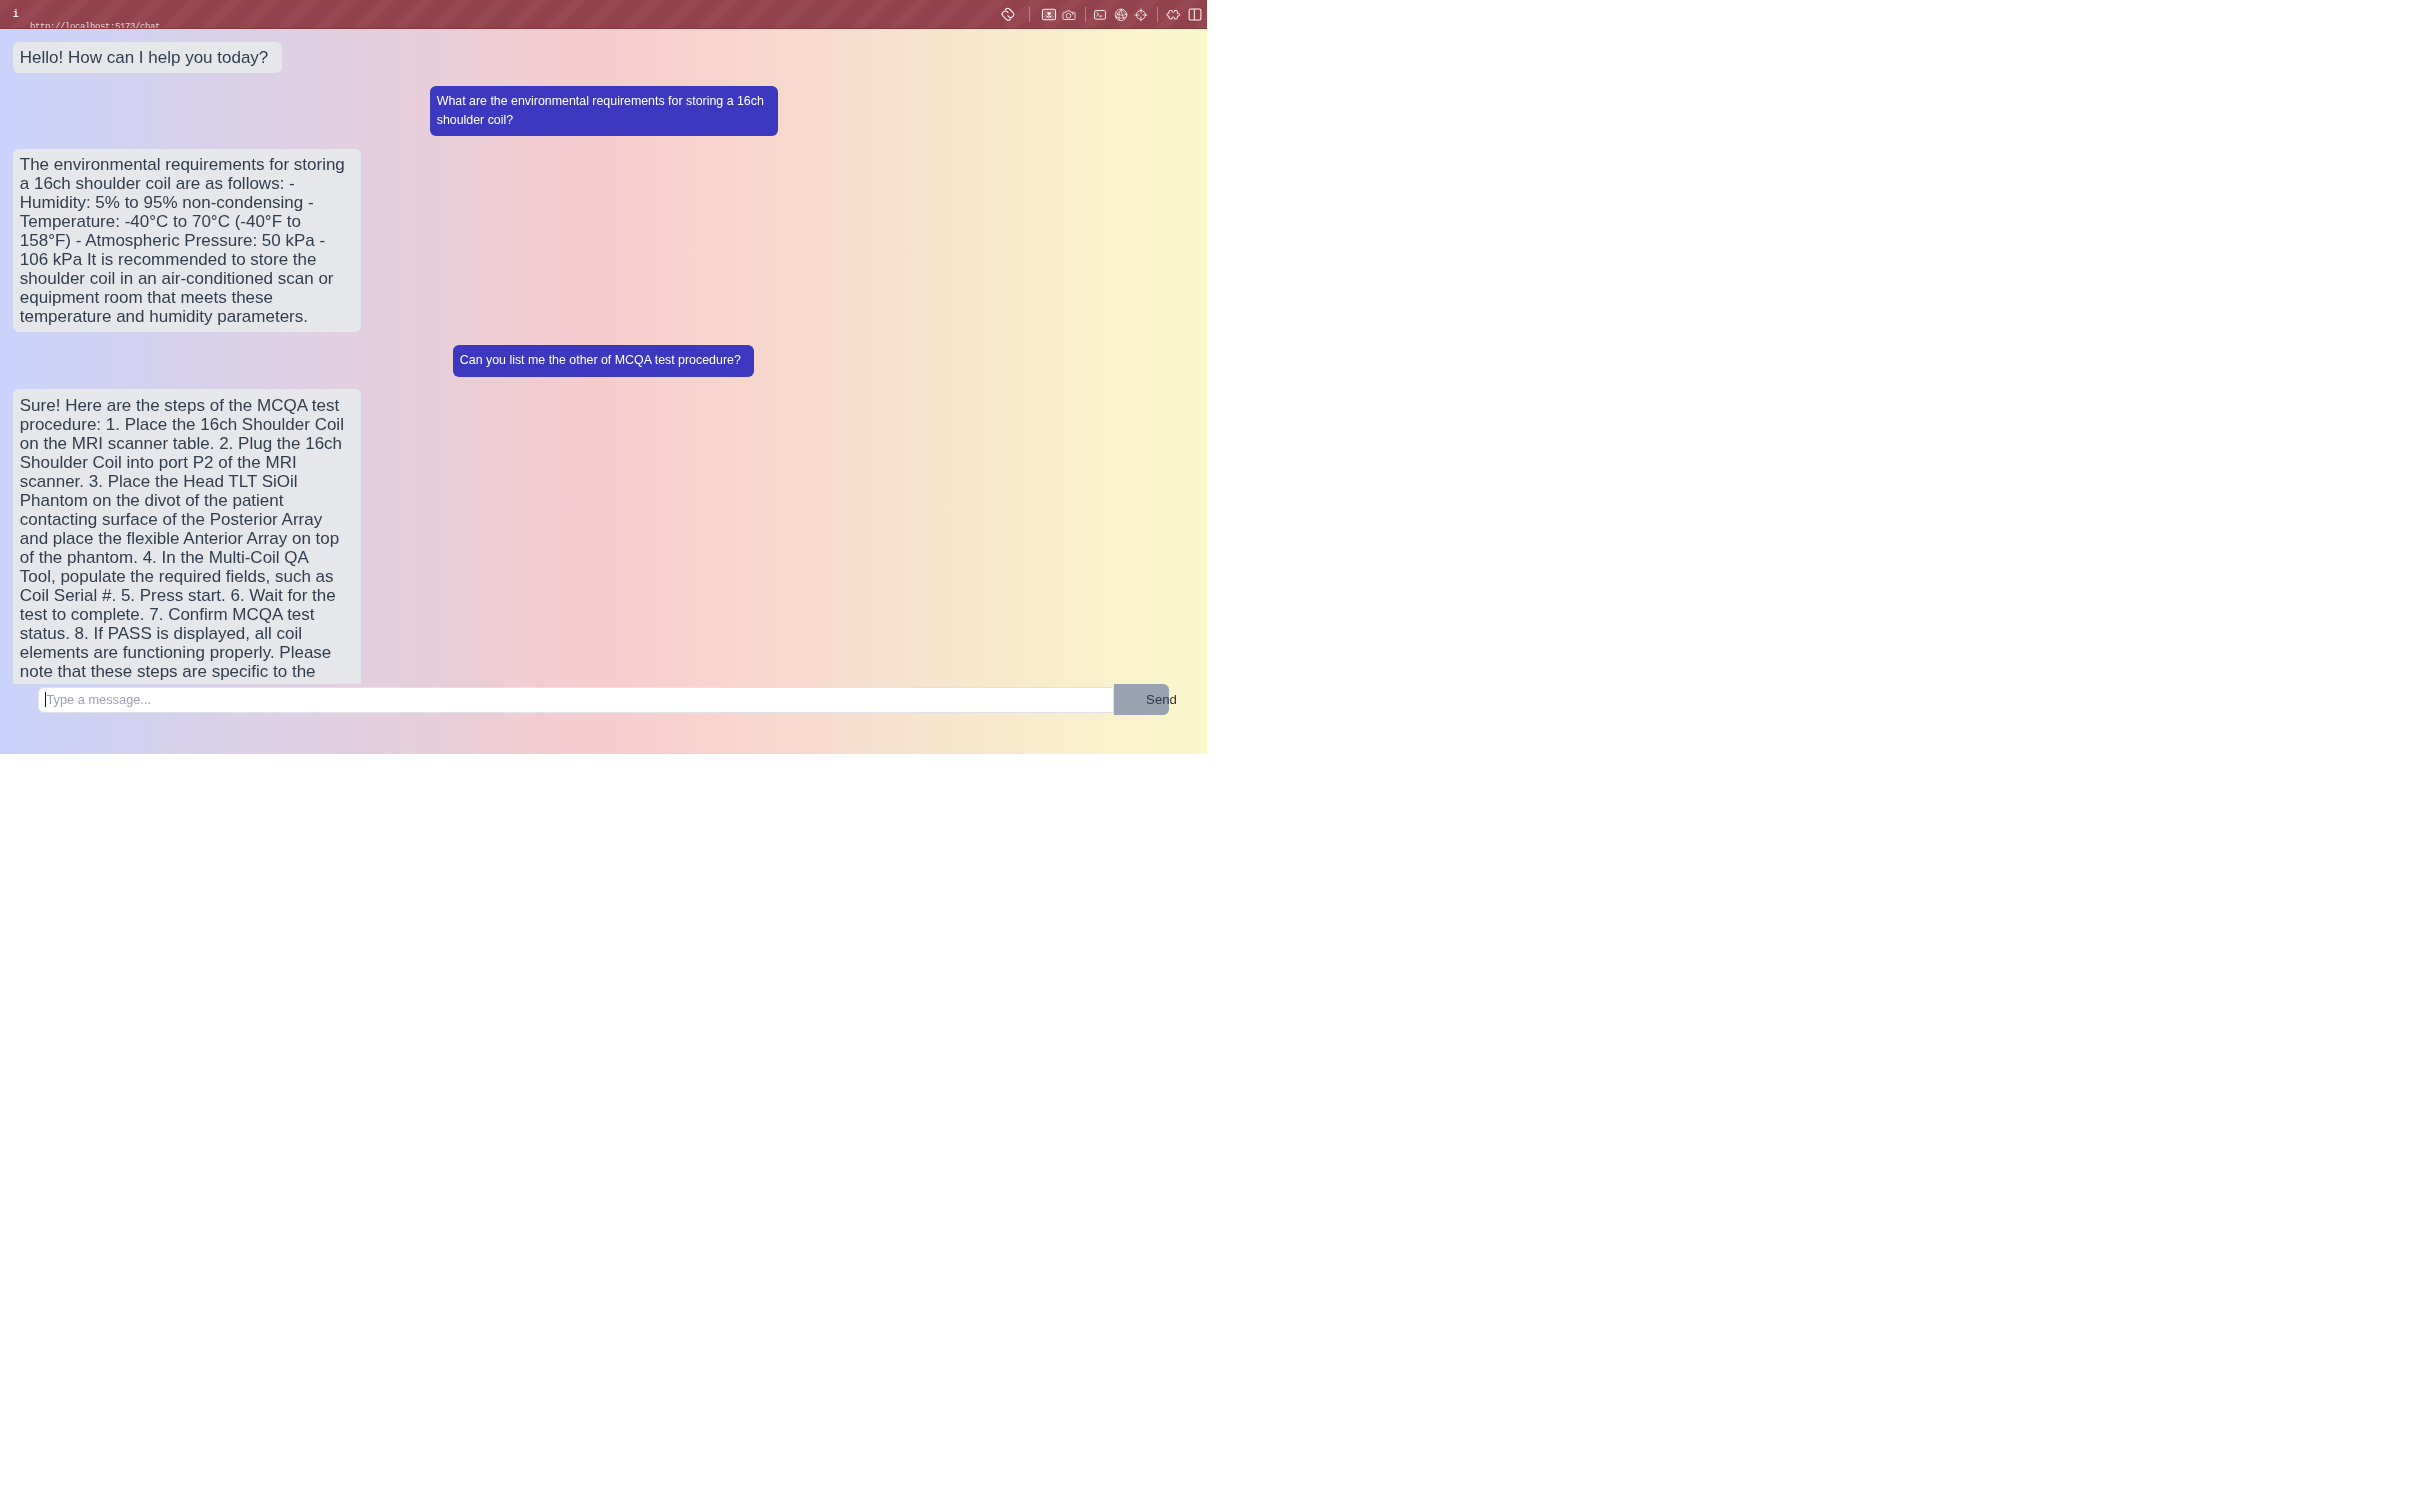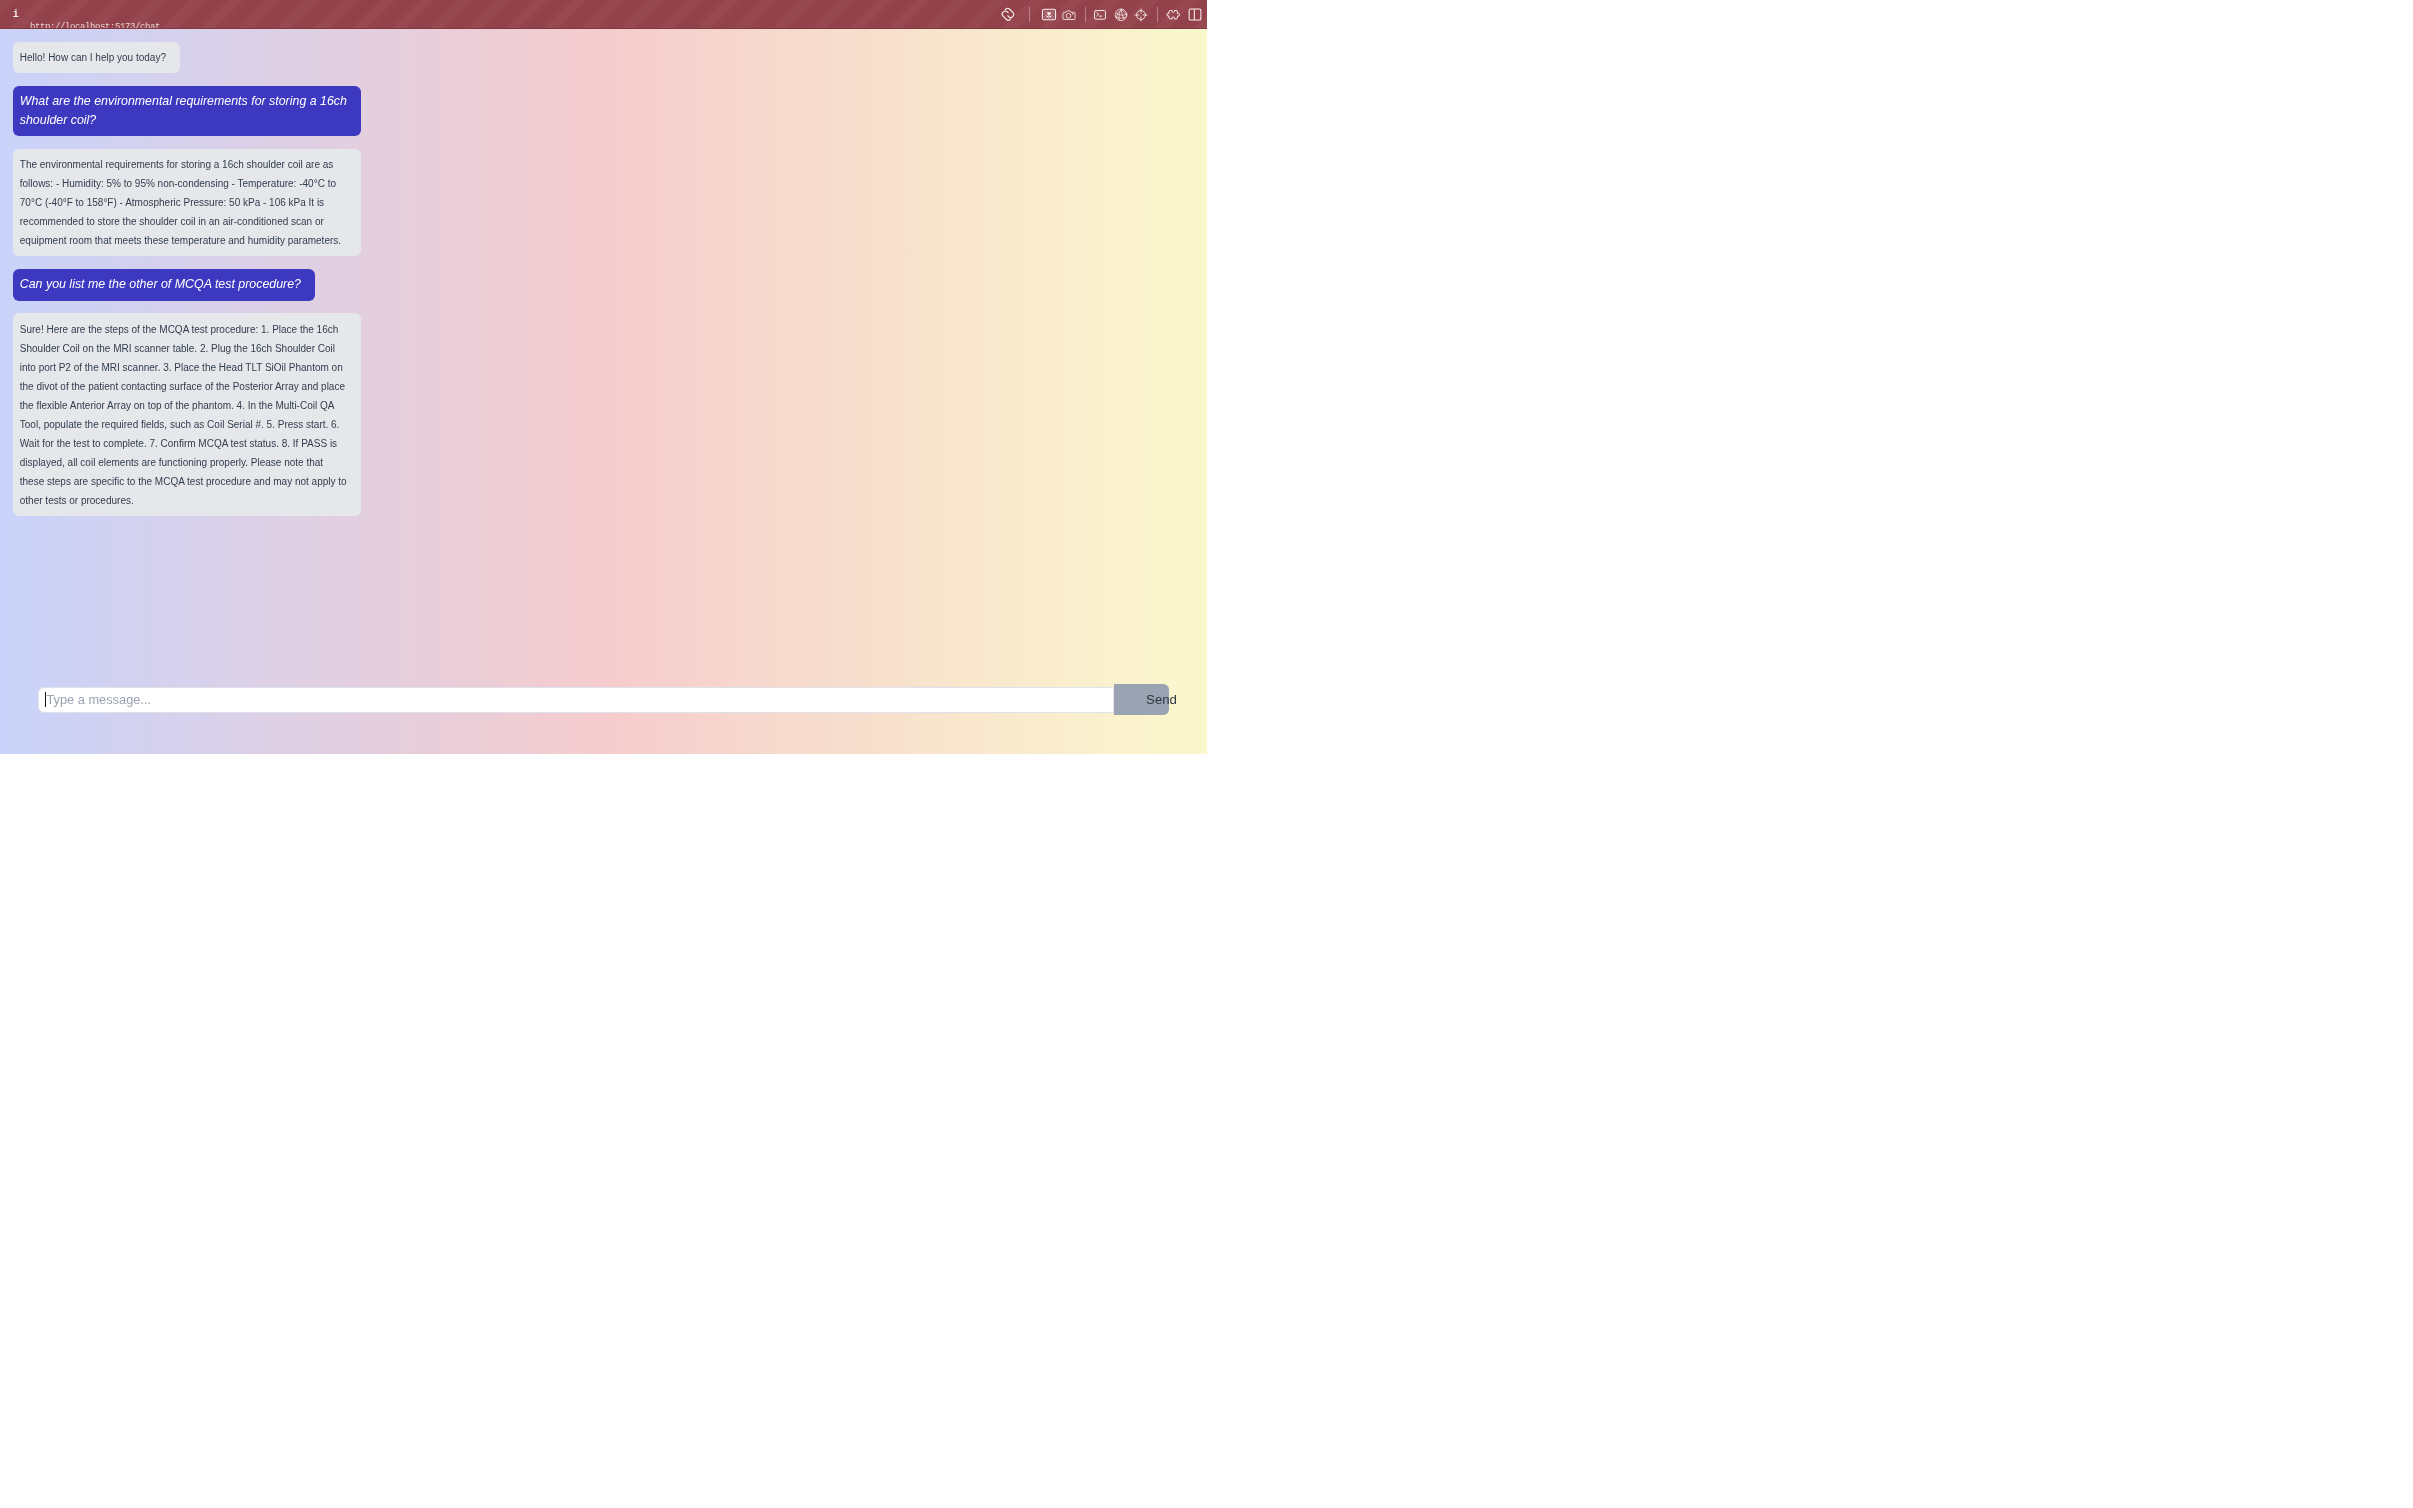--- a/index.html
+++ b/index.html
@@ -61,26 +61,26 @@
     display:flex; flex-direction:column;
   }
   .msgs {
     flex:1 1 auto; min-height:0;
     padding:12.5px 12.6px 0 12.6px;
     display:flex; flex-direction:column;
     overflow:hidden;
   }
   .row { display:flex; margin-bottom:12.6px; }
   .row.bot  { justify-content:flex-start; }
-  .row.user { justify-content:flex-start;font-style:italic; }
+  .row.user { justify-content:center; }
   .bubble {
     max-width:348px;
     border-radius:6.1px;
     padding:6.3px 13.6px 6.3px 7.2px;
-    font-size:10px;
+    font-size:17px;
     line-height:19px;
     word-wrap:break-word;
     letter-spacing:0;
   }
   .bubble.bot  { background:#e5e7eb; color:#323d4d; }
   .bubble.user { background:#3d38c0; color:#ffffff; font-size:12.4px; }
 
   
   .composer {
     display:flex; align-items:center;

